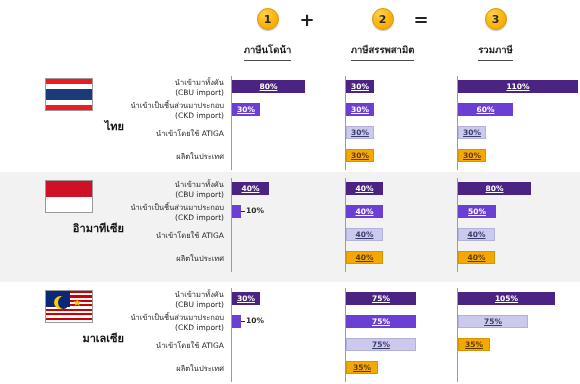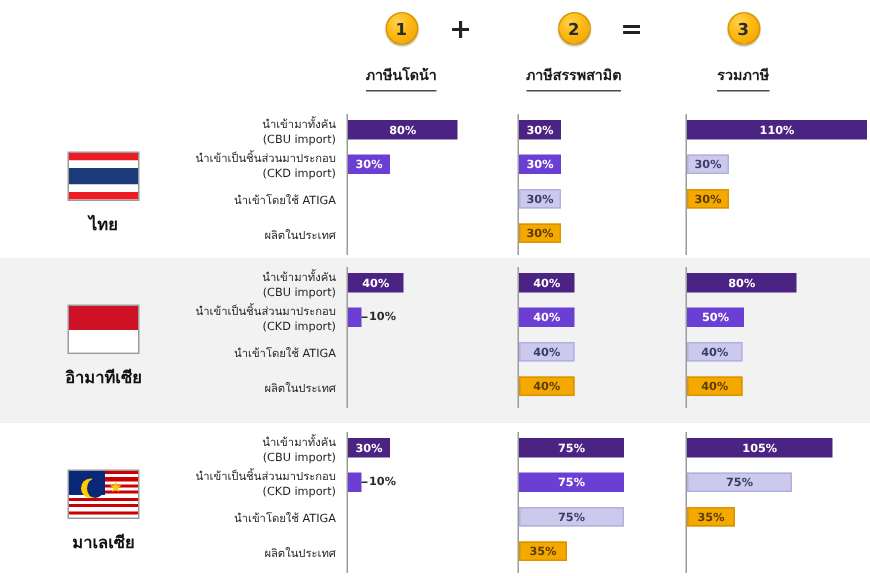--- a/index.html
+++ b/index.html
@@ -86,22 +86,21 @@
   }
   .band-sep.s1 { top: 171px; }
   .band-sep.s2 { top: 281px; }
 
   
   .country {
     position: absolute;
     left: 14px;
     top: 8px;
     width: 110px;
-    text-align: center;
-    margin-top: 23px;
+    text-align: right;
   }
   .flag {
     width: 48px; height: 33px;
     margin: 0 auto;
     border: 1px solid #9a9a9a;
     position: relative;
     overflow: hidden;
     background: #fff;
   }
   .country-name {
@@ -195,20 +194,21 @@
   }
   .bar.c-dark  { background: #4A2383; }
   .bar.c-mid   { background: #6B3FD4; }
   .bar.c-light { background: #CBC9EC; border: 1px solid #b3b0df; }
   .bar.c-amber { background: #F5A800; border: 1px solid #d99400; }
 
   .bar-val {
     font-size: 7.5px;
     font-weight: bold;
     white-space: nowrap;
+    text-decoration: underline;
   }
   .bar.c-dark  .bar-val,
   .bar.c-mid   .bar-val { color: #ffffff; }
   .bar.c-light .bar-val { color: #3b3b6b; }
   .bar.c-amber .bar-val { color: #5a3c00; }
 
   .bar-val-out {
     position: absolute;
     top: 5px;
     font-size: 7.5px;
@@ -319,20 +319,25 @@
           <div class="bar c-amber" style="width:28px">
             <span class="bar-val">30%</span>
           </div>
         </div>
     </div>
 
     <div class="plot p3">
       <div class="bar-slot">
           <div class="bar c-dark" style="width:120px">
             <span class="bar-val">110%</span>
+          </div>
+        </div>
+      <div class="bar-slot">
+          <div class="bar c-mid" style="width:55px">
+            <span class="bar-val">60%</span>
           </div>
         </div>
       <div class="bar-slot">
           <div class="bar c-light" style="width:28px">
             <span class="bar-val">30%</span>
           </div>
         </div>
       <div class="bar-slot">
           <div class="bar c-amber" style="width:28px">
             <span class="bar-val">30%</span>

